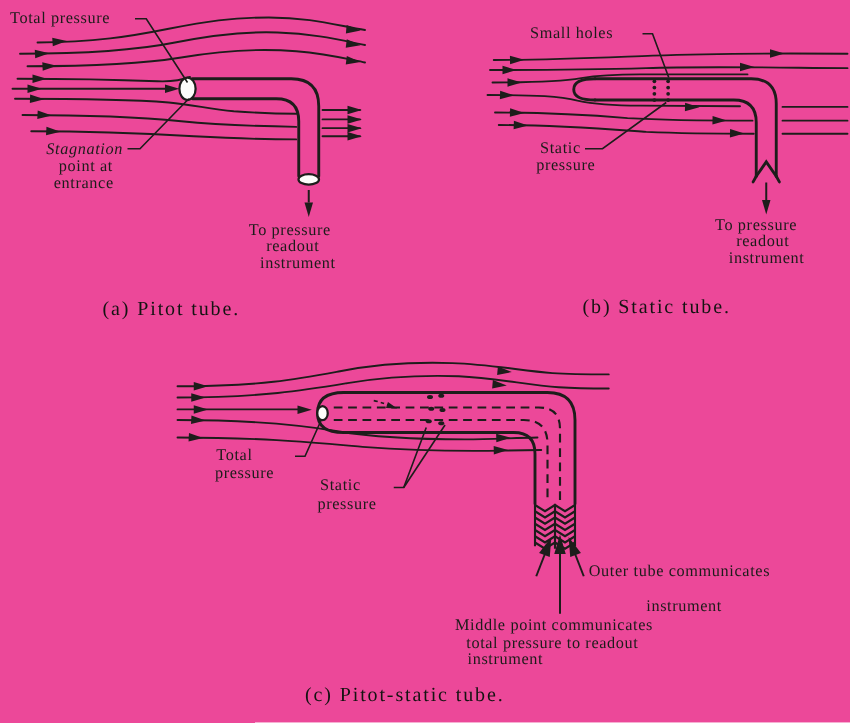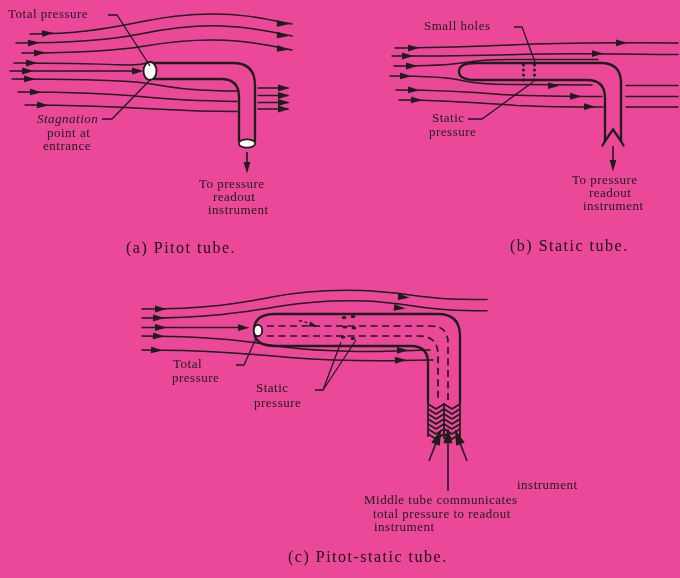--- a/index.html
+++ b/index.html
@@ -7,21 +7,21 @@
     position:relative;width:680px;height:578px;
     background:#ec4899;overflow:hidden;
     font-family:"Liberation Serif", serif;
   }
   .fig svg{position:absolute;left:0;top:0;}
   .lbl{
     position:absolute;font-size:13px;line-height:13px;
     color:#1c1c1a;white-space:nowrap;letter-spacing:0.5px;
   }
   .cap{
-    font-size:16px;line-height:16px;letter-spacing:1.5px;color:#141412;margin-left:44px;
+    font-size:16px;line-height:16px;letter-spacing:1.5px;color:#141412;
   }
   .sl path{fill:none;stroke:#1d1d1b;stroke-width:1.5;stroke-linecap:round;}
   .tube path{fill:none;stroke:#1d1d1b;stroke-width:2.3;stroke-linecap:round;}
   .tube ellipse{stroke:#1d1d1b;stroke-width:1.8;fill:#fdfdfb;}
   .dashedtube path{fill:none;stroke:#1d1d1b;stroke-width:1.7;stroke-dasharray:7 4.5;}
   .leader path{fill:none;stroke:#1d1d1b;stroke-width:1.2;}
   .hatch path{fill:none;stroke:#1d1d1b;stroke-width:1.7;stroke-linejoin:miter;}
   .holes circle, .holes ellipse{fill:#1d1d1b;stroke:none;}
   .ah{fill:#1d1d1b;stroke:none;}
   .thin path{stroke-width:1.3;}
@@ -215,19 +215,20 @@
   <div class="lbl" style="left:429px;top:125px;">pressure</div>
   <div class="lbl" style="left:572px;top:173px;">To pressure</div>
   <div class="lbl" style="left:589px;top:186px;">readout</div>
   <div class="lbl" style="left:583px;top:199px;">instrument</div>
   <div class="lbl cap" style="left:466px;top:238px;">(b) Static tube.</div>
 
   <div class="lbl" style="left:173px;top:357px;">Total</div>
   <div class="lbl" style="left:172px;top:371px;">pressure</div>
   <div class="lbl" style="left:256px;top:381px;">Static</div>
   <div class="lbl" style="left:254px;top:396px;">pressure</div>
+  <div class="lbl" style="left:471px;top:450px;">Outer tube communicates</div>
   <div class="lbl" style="left:517px;top:478px;">instrument</div>
-  <div class="lbl" style="left:364px;top:493px;">Middle tube communicates</div>
+  <div class="lbl" style="left:364px;top:493px;">Middle point communicates</div>
   <div class="lbl" style="left:373px;top:507px;">total pressure to readout</div>
   <div class="lbl" style="left:374px;top:520px;">instrument</div>
   <div class="lbl cap" style="left:244px;top:549px;">(c) Pitot-static tube.</div>
 
 </div>
 
 </body></html>

